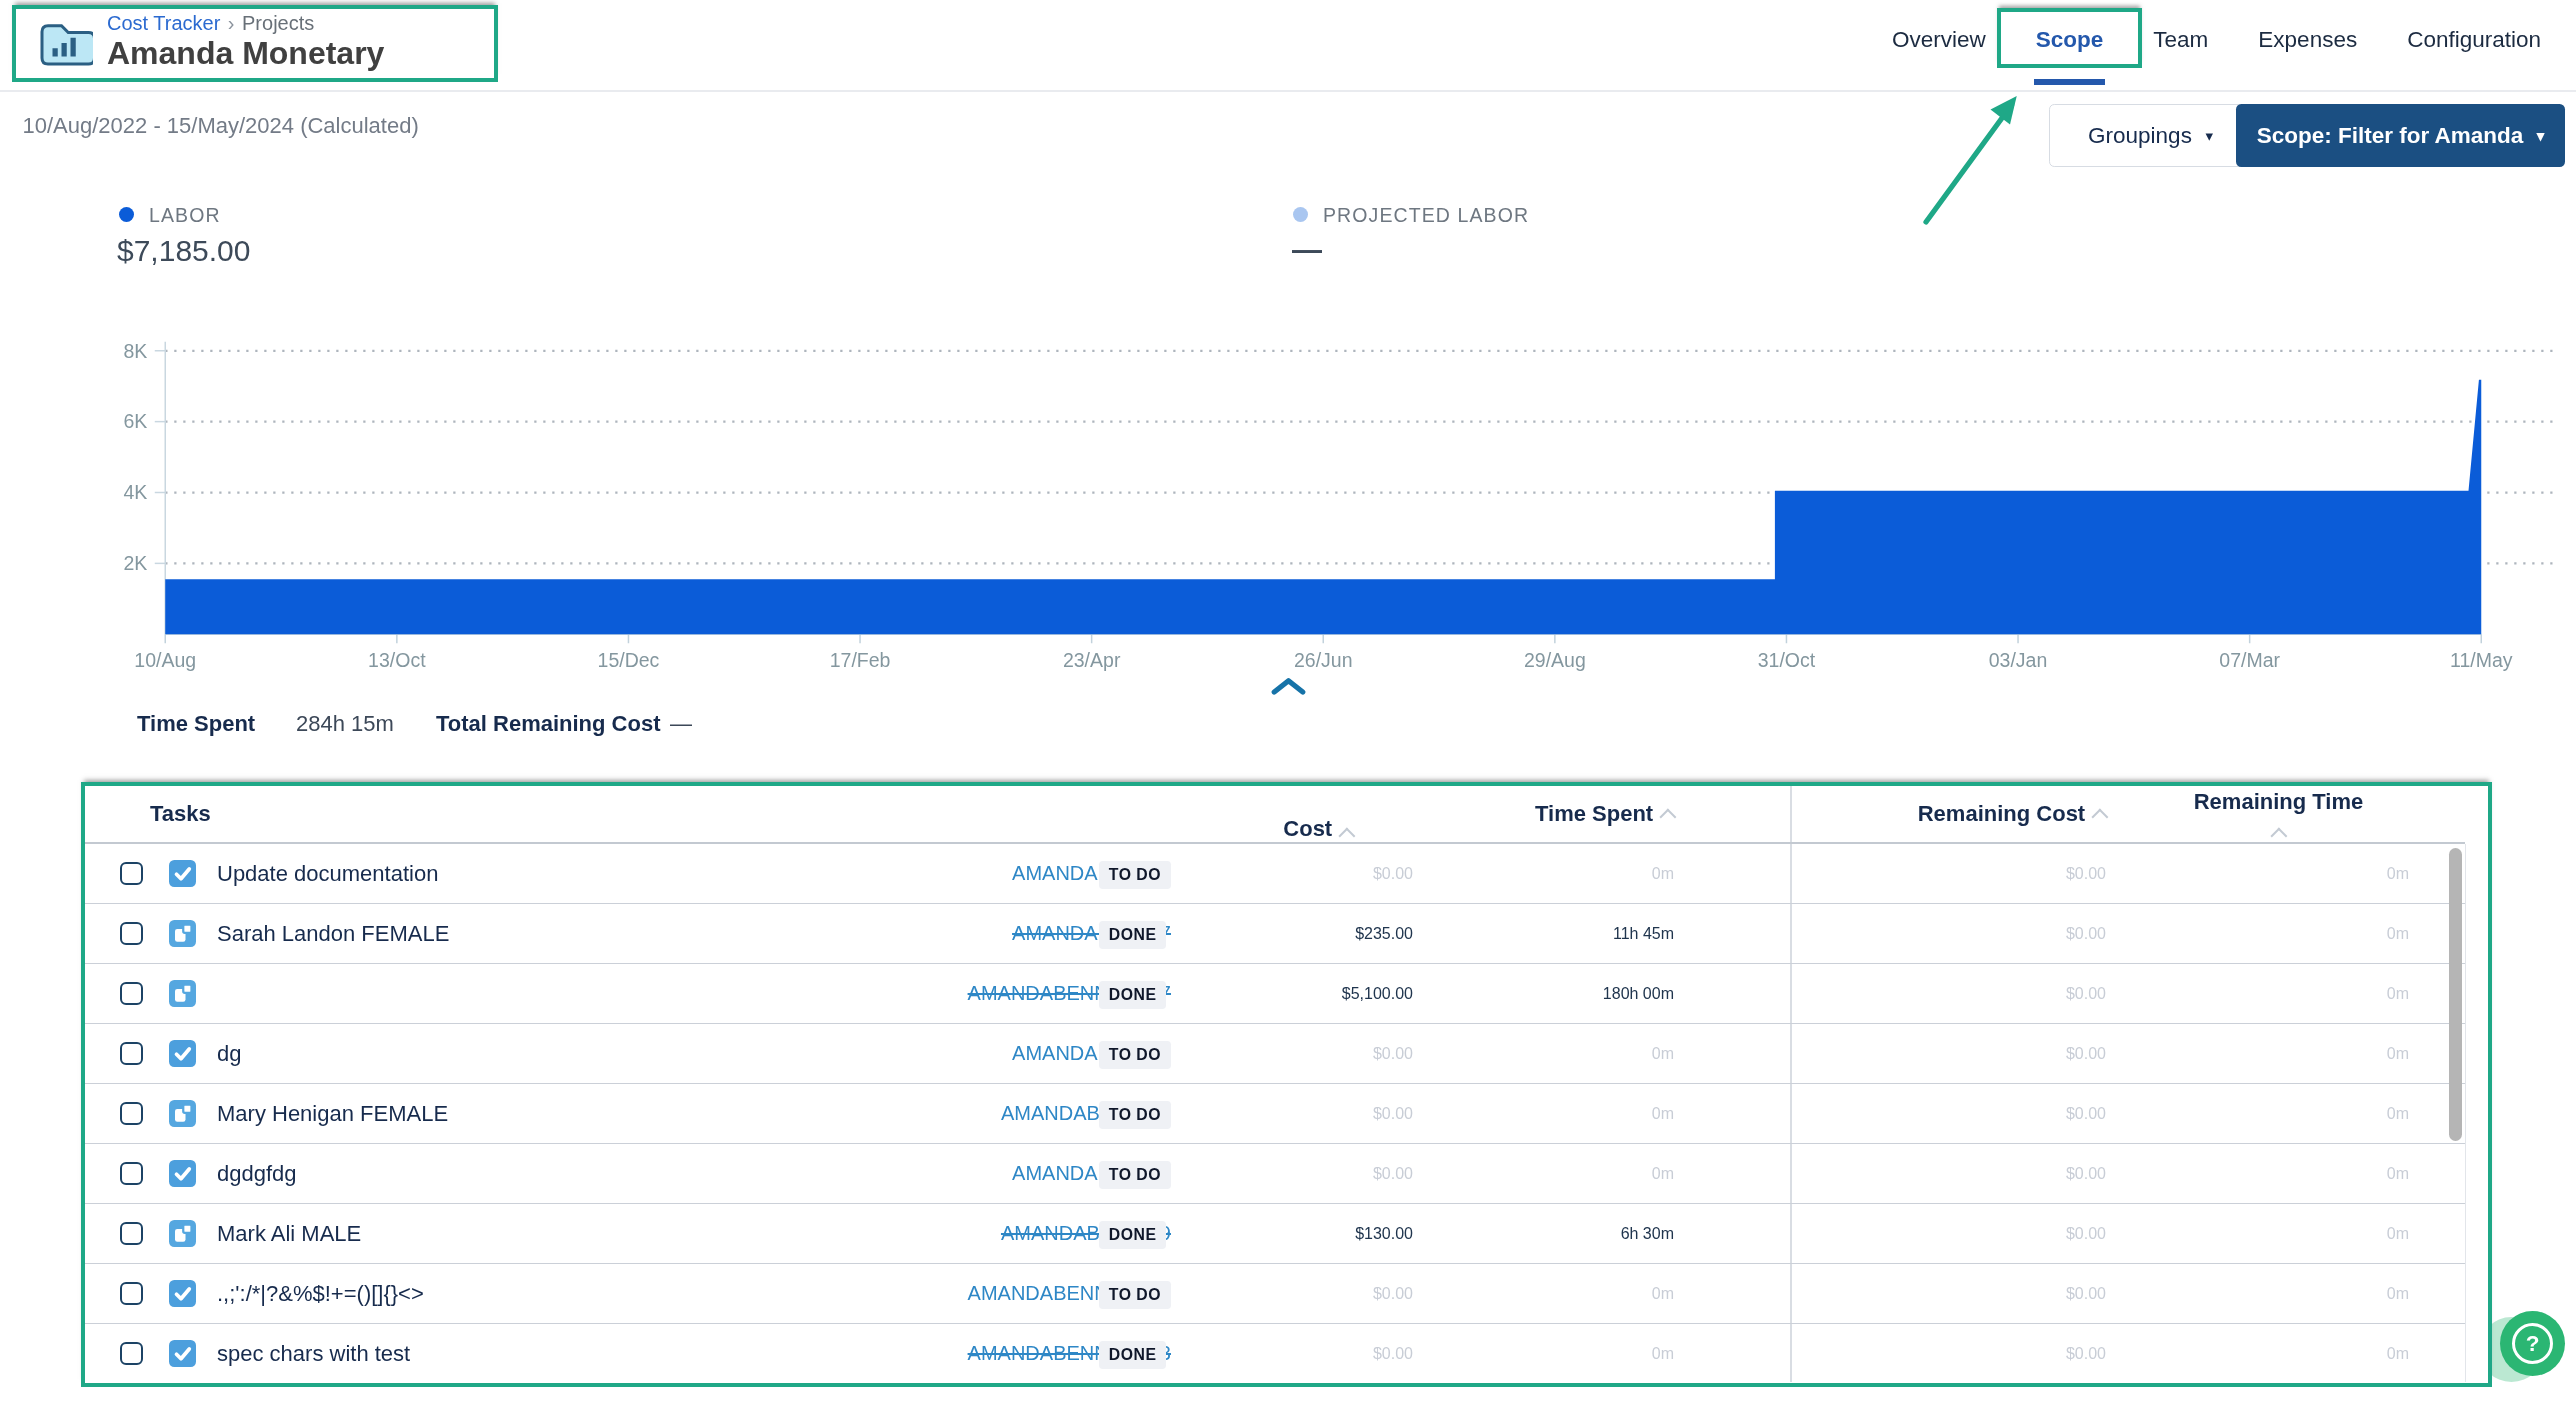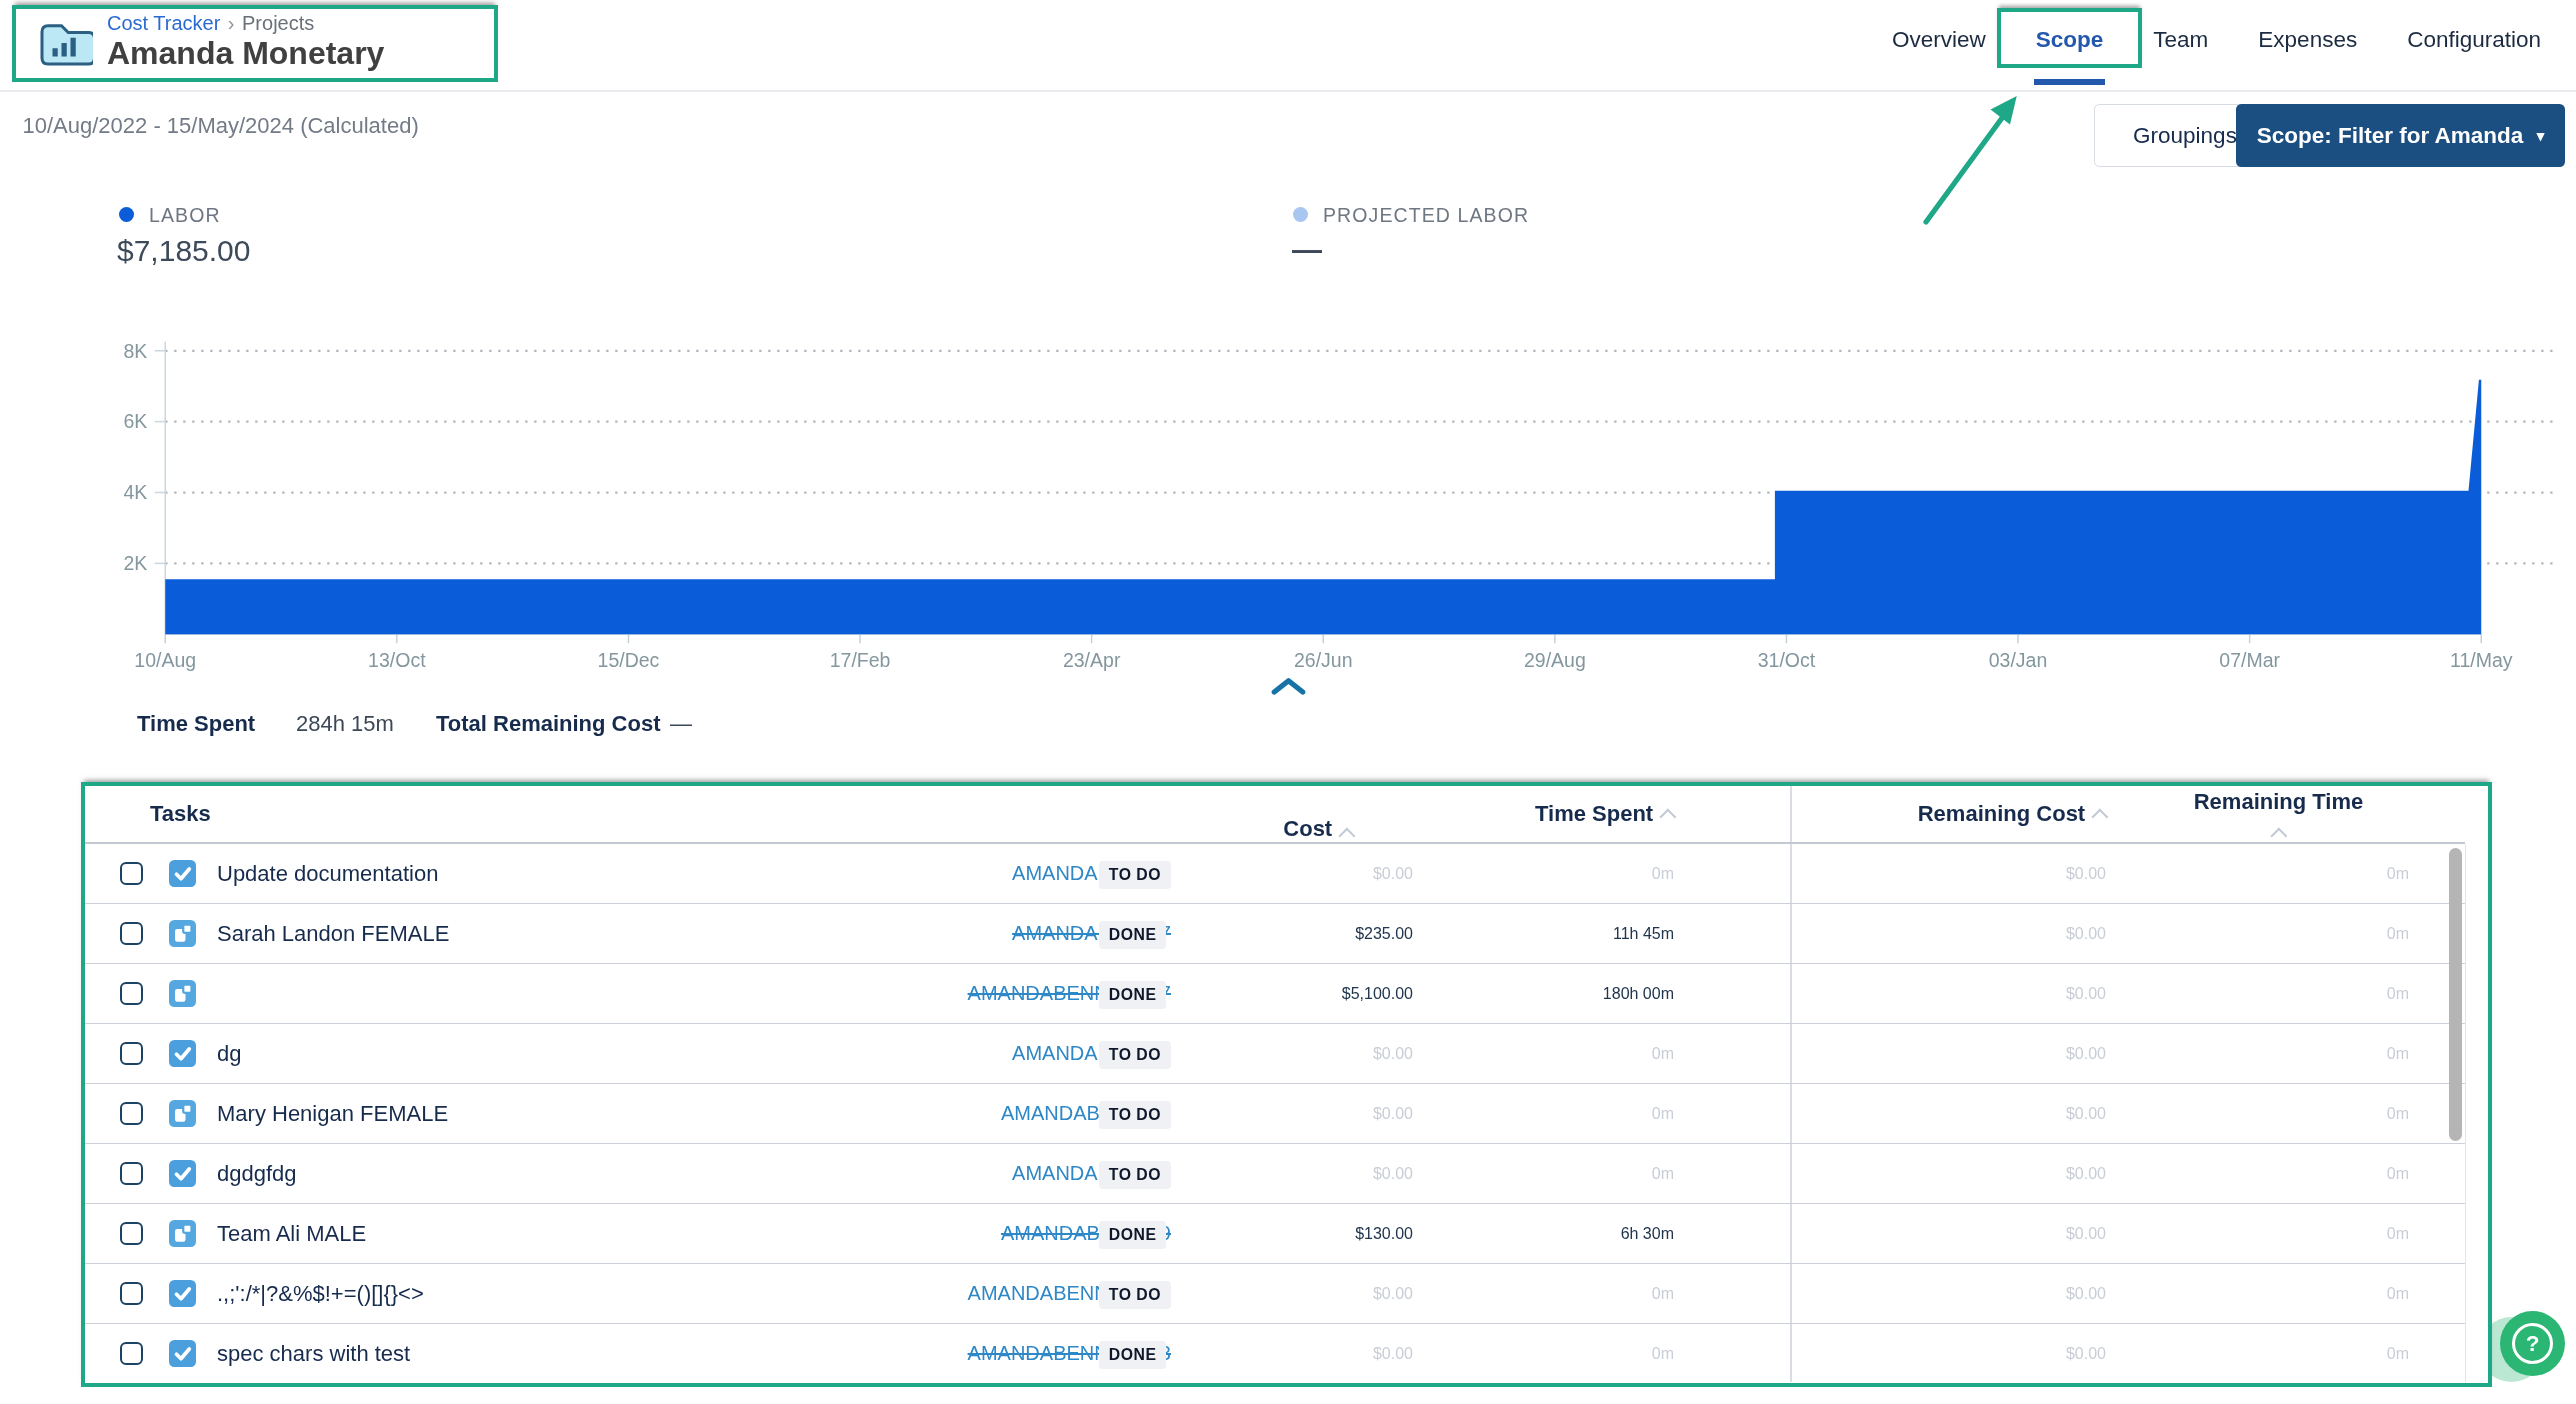--- a/index.html
+++ b/index.html
@@ -22,21 +22,21 @@
   .nav .tab{position:relative;cursor:pointer;white-space:nowrap;}
   .nav .tab.active{color:#2458AC;font-weight:bold;}
   .nav .tab.active::before{content:'';position:absolute;left:-39px;right:-39px;top:-19.5px;bottom:-15px;
         border:4.5px solid #1FA887;box-shadow:0 -4.5px 3.8px -2.3px rgba(80,80,80,.5);}
   .nav .tab.active::after{content:'';position:absolute;left:-1.5px;right:-1.5px;bottom:-31.5px;height:6px;background:#2458AC;}
   .anno-arrow{position:absolute;left:1905px;top:75px;}
   
   .date-range{position:absolute;left:22.5px;top:113px;font-size:22px;color:#737B87;}
   .btn{position:absolute;top:104px;height:63px;border-radius:5.3px;display:flex;align-items:center;justify-content:center;
        gap:13.5px;font-size:22.5px;box-sizing:border-box;cursor:pointer;}
-  .btn-groupings{left:2049px;width:203px;background:#fff;border:1.5px solid #D7DCE3;color:#172B4D;margin-left:45px;}
+  .btn-groupings{left:2049px;width:203px;background:#fff;border:1.5px solid #D7DCE3;color:#172B4D;}
   .btn-scope{left:2236px;width:329px;background:#1B4F82;color:#fff;font-weight:bold;}
   .caret-down{font-size:15px;line-height:1;}
   
   .legend-dot{position:absolute;width:15px;height:15px;border-radius:50%;}
   .legend-label{position:absolute;font-size:19.5px;letter-spacing:1.1px;color:#6E7781;}
   .legend-value{position:absolute;font-size:30px;font-weight:500;color:#3D4A59;}
   
   #chart-svg{position:absolute;left:0;top:323px;}
   .collapse-chevron{position:absolute;left:1271px;top:677px;cursor:pointer;}
   
@@ -294,21 +294,21 @@
         <span class="cell c-remcost muted">$0.00</span>
         <span class="cell c-remtime muted">0m</span>
       </div>
       <div class="trow">
         <span class="c-check"></span>
         <span class="c-icon"><svg width="27" height="27" viewBox="0 0 36 36">
             <rect width="36" height="36" rx="7" fill="#55A7E0"></rect>
             <rect x="8" y="12" width="14" height="17" rx="3" fill="#fff"></rect>
             <rect x="19" y="6" width="11" height="11" rx="2" fill="#fff" stroke="#55A7E0" stroke-width="3"></rect>
           </svg></span>
-        <span class="c-name">Team Ali MALE</span>
+        <span class="c-name">Mark Ali MALE</span>
         <a class="c-key done">AMANDABENN-39</a>
         <span class="c-badge"><span class="badge">DONE</span></span>
         <span class="cell c-cost strong">$130.00</span>
         <span class="cell c-time strong">6h 30m</span>
         <span class="cell c-remcost muted">$0.00</span>
         <span class="cell c-remtime muted">0m</span>
       </div>
       <div class="trow">
         <span class="c-check"></span>
         <span class="c-icon"><svg width="27" height="27" viewBox="0 0 36 36">

